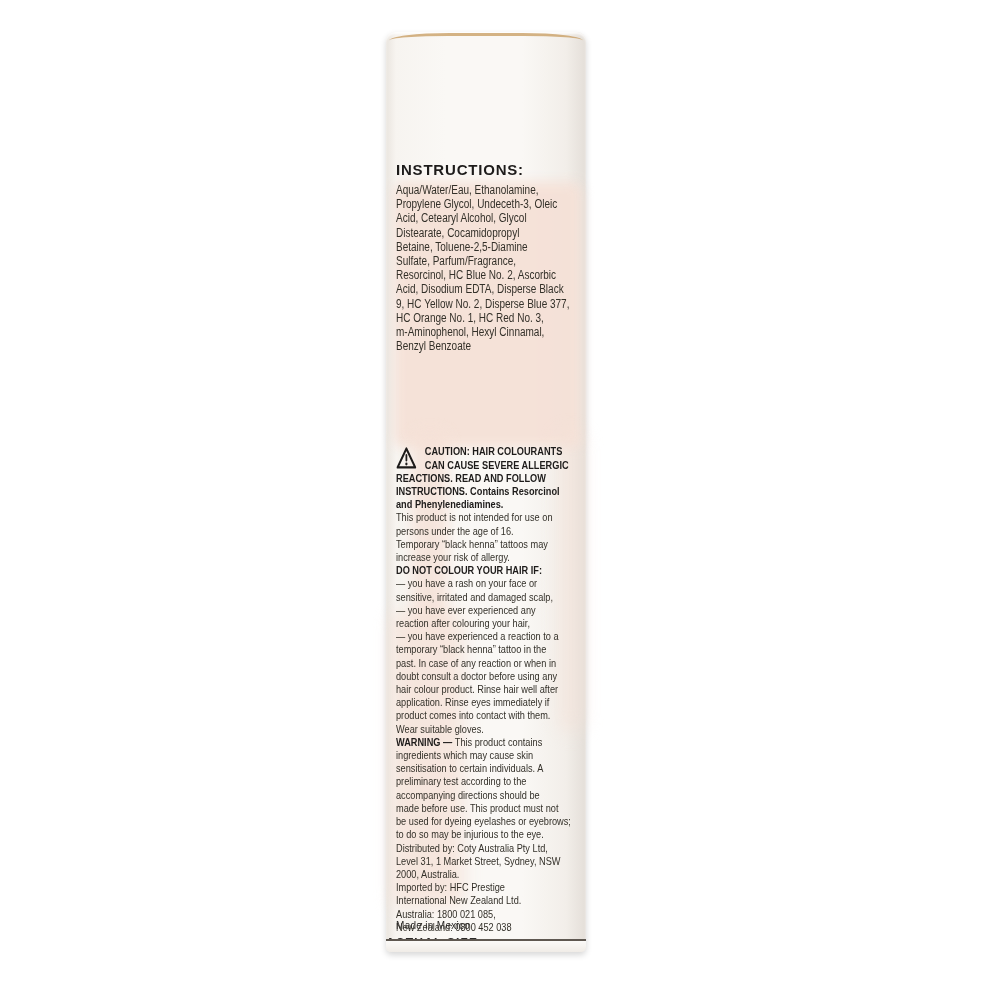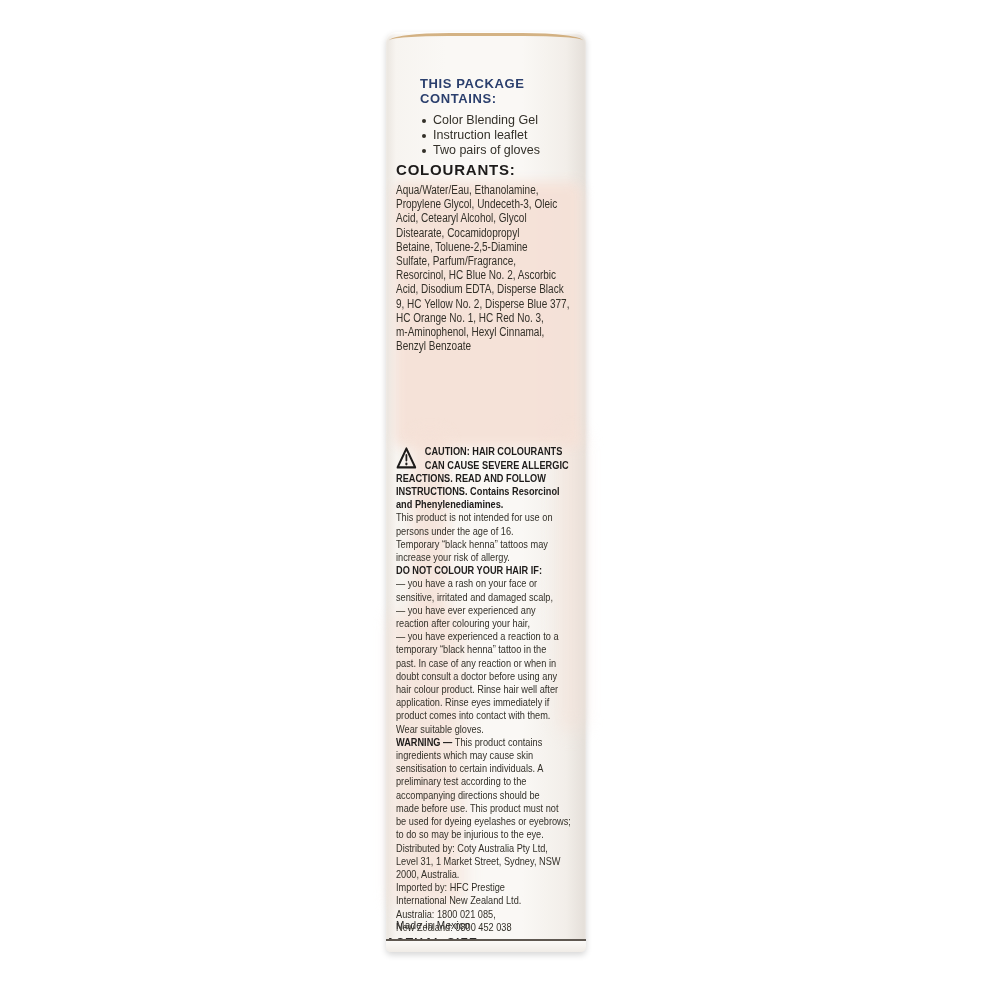--- a/index.html
+++ b/index.html
@@ -88,40 +88,22 @@
 <div class="stage">
   <div class="box">
     <div class="top-edge"></div>
     <div class="peach peach-a"></div>
     <div class="peach peach-b"></div>
     <div class="peach peach-c"></div>
     <div class="peach peach-d"></div>
 
     <div class="content">
 
-      <div class="contains">
-        <h2>THIS PACKAGE
-CONTAINS:</h2>
-        <ul>
-          <li>
-            <span class="dot"></span>
-            <span>Color Blending Gel</span>
-          </li>
-          <li>
-            <span class="dot"></span>
-            <span>Instruction leaflet</span>
-          </li>
-          <li>
-            <span class="dot"></span>
-            <span>Two pairs of gloves</span>
-          </li>
-        </ul>
-      </div>
 
-      <h3 class="ing-head">COLOURANTS:</h3>
+      <h3 class="ing-head">INSTRUCTIONS:</h3>
       <p class="ing-body">Aqua/Water/Eau, Ethanolamine,
 Propylene Glycol, Undeceth-3, Oleic
 Acid, Cetearyl Alcohol, Glycol
 Distearate, Cocamidopropyl
 Betaine, Toluene-2,5-Diamine
 Sulfate, Parfum/Fragrance,
 Resorcinol, HC Blue No. 2, Ascorbic
 Acid, Disodium EDTA, Disperse Black
 9, HC Yellow No. 2, Disperse Blue 377,
 HC Orange No. 1, HC Red No. 3,

